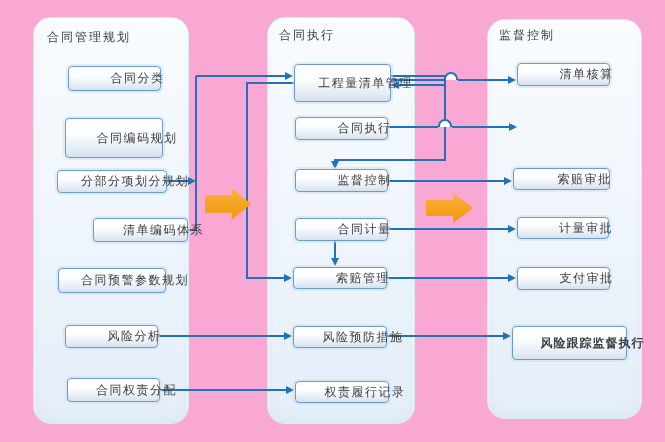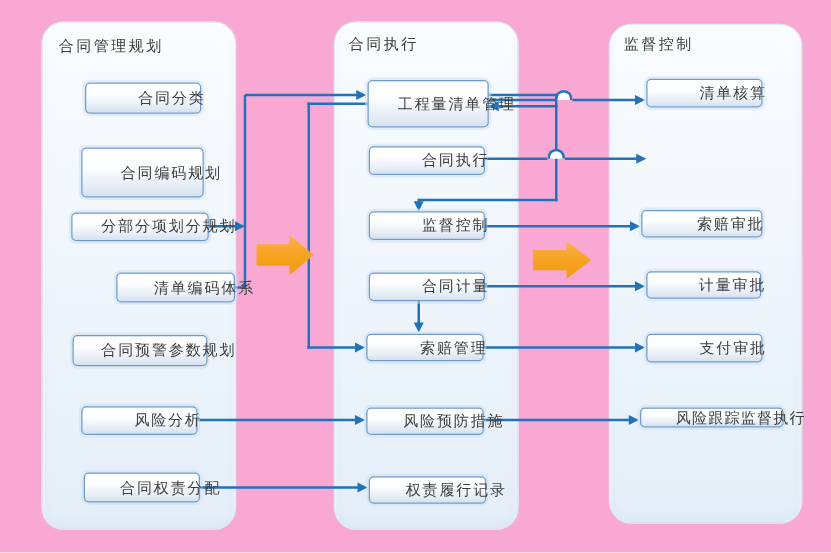--- a/index.html
+++ b/index.html
@@ -115,18 +115,18 @@
   <div class="node" style="left:295px;top:169px;width:93px;height:23px;">监督控制</div>
   <div class="node" style="left:295px;top:218px;width:93px;height:23px;">合同计量</div>
   <div class="node" style="left:293px;top:267px;width:94px;height:22px;">索赔管理</div>
   <div class="node" style="left:293px;top:326px;width:94px;height:22px;">风险预防措施</div>
   <div class="node" style="left:295px;top:381px;width:94px;height:22px;">权责履行记录</div>
 
   <div class="node" style="left:517px;top:63px;width:93px;height:23px;">清单核算</div>
   <div class="node" style="left:513px;top:168px;width:97px;height:22px;">索赔审批</div>
   <div class="node" style="left:517px;top:217px;width:92px;height:22px;">计量审批</div>
   <div class="node" style="left:517px;top:267px;width:93px;height:23px;text-align:right;">支付审批</div>
-  <div class="node" style="left:512px;top:326px;width:115px;height:16px;letter-spacing:1px;">风险跟踪监督执行</div>
+  <div class="node" style="left:512px;top:326px;width:115px;height:34px;letter-spacing:1px;font-weight:bold;">风险跟踪监督执行</div>
 
   <div class="oarrow" style="left:205px;top:188px;width:46px;height:32px;"></div>
   <div class="oarrow" style="left:426px;top:193px;width:47px;height:30px;"></div>
 
 </div>
 
 </body></html>

